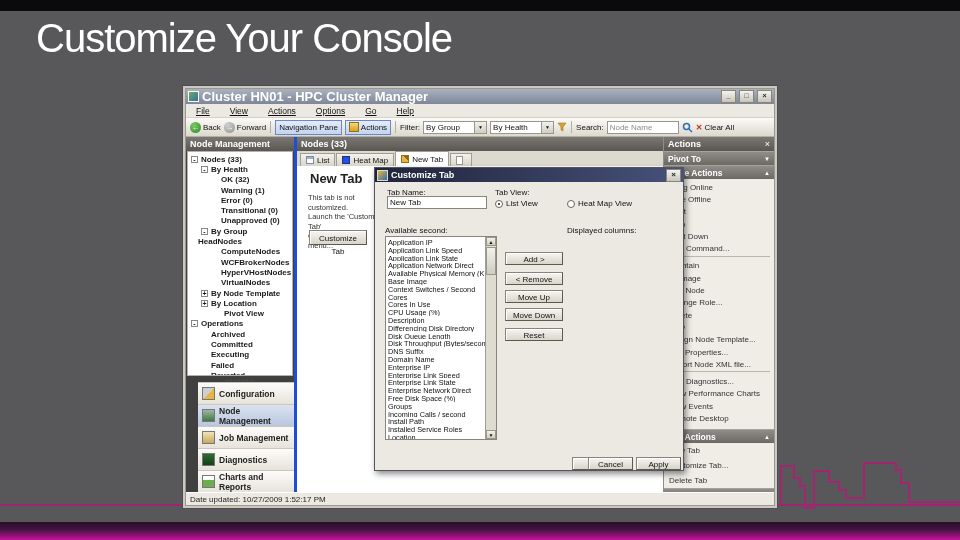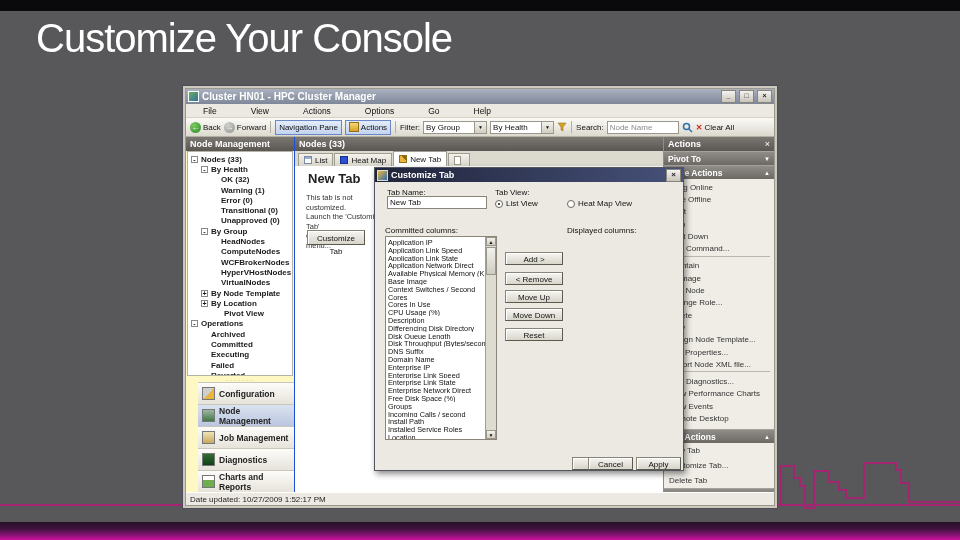--- a/index.html
+++ b/index.html
@@ -11,46 +11,46 @@
   .skyline{position:absolute;left:770px;top:455px;}
   .bottombar{position:absolute;left:0;bottom:0;width:960px;height:18px;
     background:linear-gradient(180deg,#241126 0%,#431341 40%,#8c1277 75%,#d110a2 100%);}
 
   
   .window{position:absolute;left:182px;top:85px;width:596px;height:424px;background:#cdc9bf;
           border:1px solid #4c4c58;padding:2px;box-sizing:border-box;font-size:9px;color:#111;}
   .win-inner{display:flex;flex-direction:column;height:100%;border:1px solid #9a978c;background:#ece9e2;box-sizing:border-box;}
   .titlebar{height:15px;flex:none;background:linear-gradient(180deg,#aab1c0,#7e8799);display:flex;align-items:center;gap:3px;padding:0 2px;color:#fff;font-weight:bold;}
   .app-icon{width:9px;height:9px;background:linear-gradient(135deg,#6fae4e,#2d6fb0);border:1px solid #fff;flex:none;}
-  .titlebar .t{flex:1;white-space:nowrap;overflow:hidden;font-size:10px;}
+  .titlebar .t{flex:1;white-space:nowrap;overflow:hidden;font-size:13px;}
   .win-btn{width:13px;height:11px;flex:none;background:linear-gradient(#f4f3ef,#c9c5bb);border:1px solid #8a8578;
            font-size:7px;line-height:9px;text-align:center;color:#222;}
   .menubar{height:13px;flex:none;display:flex;align-items:center;background:#ece9e2;border-bottom:1px solid #d4d1c7;font-size:8.5px;}
-  .menubar span{padding:0 17px;}
+  .menubar span{padding:0 10px;text-decoration:underline;}
   .toolbar{height:18px;flex:none;display:flex;align-items:center;gap:3px;padding:0 4px;font-size:8px;
            background:linear-gradient(#fbfaf7,#dcd9ce);border-bottom:1px solid #b3afa3;}
   .tbtn{display:flex;align-items:center;gap:2px;}
   .circ{width:11px;height:11px;border-radius:50%;color:#fff;font-size:8px;line-height:11px;text-align:center;flex:none;}
   .circ.green{background:radial-gradient(circle at 35% 30%,#7cc95e,#2e8b2e);}
   .circ.gray{background:radial-gradient(circle at 35% 30%,#cfcfcf,#8f968f);}
   .toggled{display:flex;align-items:center;gap:2px;background:linear-gradient(#e3ecfa,#c4d4ef);border:1px solid #6a88c7;padding:0 3px;height:13px;}
   .mini-ic{width:8px;height:8px;background:linear-gradient(#f8d774,#d9a225);border:1px solid #927017;flex:none;}
   .vsep{width:1px;height:12px;background:#b3afa3;margin:0 1px;}
   .combo{width:64px;height:13px;background:#fff;border:1px solid #9a978c;display:flex;align-items:center;box-sizing:border-box;}
   .combo .cv{flex:1;padding-left:2px;white-space:nowrap;overflow:hidden;}
   .combo .arr{width:11px;height:100%;background:linear-gradient(#f2f1ec,#d2cec2);border-left:1px solid #9a978c;font-size:5px;text-align:center;line-height:11px;flex:none;}
   .srch{width:72px;height:13px;border:1px solid #9a978c;background:#fff;color:#8c8c8c;font-size:8px;padding:0 2px;box-sizing:border-box;font-family:"Liberation Sans",sans-serif;}
   .redx{color:#c03028;font-weight:bold;}
 
   .main{flex:1;display:flex;min-height:0;}
   .panel-hdr{height:14px;flex:none;background:linear-gradient(#7b7874,#5a5753);color:#fff;font-size:9px;font-weight:bold;
              display:flex;align-items:center;padding:0 4px;}
 
   
-  .left{width:108px;flex:none;display:flex;flex-direction:column;border-right:1px solid #1d4ed8;background:#fef9c3;}
+  .left{width:108px;flex:none;display:flex;flex-direction:column;border-right:3px solid #1d4ed8;background:#404040;}
   .tree{flex:1;background:#fff;border:1px solid #b5b2a7;margin:0 1px;overflow:hidden;padding-top:2px;}
   .tree-row{height:10.3px;display:flex;align-items:center;font-size:8px;white-space:nowrap;color:#1a1a1a;}
   .tree-row.b{font-weight:bold;}
   .exp{width:7px;height:7px;flex:none;border:1px solid #888;background:#fff;font-size:7px;line-height:5px;text-align:center;margin-right:3px;box-sizing:border-box;}
   .exp:empty{border-color:transparent;background:transparent;}
   .splitter{height:6px;flex:none;display:flex;align-items:center;justify-content:center;color:#8a8a8a;font-size:6px;letter-spacing:1px;}
   .nav-item{height:21px;flex:none;display:flex;align-items:center;gap:4px;padding:0 4px;border-top:1px solid #c9c6bb;
             background:linear-gradient(#fdfcfa,#e6e3da);font-size:8.5px;font-weight:bold;color:#222;margin-left:12px;}
   .nav-item.sel{background:linear-gradient(#dbe3f1,#b9c6de);}
   .nicon{width:13px;height:13px;flex:none;border:1px solid #777;box-sizing:border-box;}
@@ -227,21 +227,21 @@
           <div class="tree-row b" style="padding-left: 23px;">
             <span class="exp"></span>
             <span>Unapproved (0)</span>
           </div>
 
           <div class="tree-row b" style="padding-left: 13px;">
             <span class="exp">-</span>
             <span>By Group</span>
           </div>
 
-          <div class="tree-row b" style="padding-left: 23px;">
+          <div class="tree-row b" style="">
             <span class="exp"></span>
             <span>HeadNodes</span>
           </div>
 
           <div class="tree-row b" style="padding-left: 23px;">
             <span class="exp"></span>
             <span>ComputeNodes</span>
           </div>
 
           <div class="tree-row b" style="padding-left: 23px;">
@@ -490,21 +490,21 @@
      <div class="abs" style="left:120px;top:6px;">Tab View:</div>
      <div class="abs radio-row" style="left:120px;top:17px;">
        <span class="radio sel"></span>
        <span>List View</span>
      </div>
      <div class="abs radio-row" style="left:192px;top:17px;">
        <span class="radio"></span>
        <span>Heat Map View</span>
      </div>
 
-     <div class="abs" style="left:10px;top:44px;">Committed columns:</div>
+     <div class="abs" style="left:10px;top:44px;">Available second:</div>
      <div class="abs listbox" style="left:10px;top:54px;width:112px;height:204px;">
        <div class="lb-items">
 
        <div class="lb-item">Application IP</div>
             <div class="lb-item">Application Link Speed</div>
             <div class="lb-item">Application Link State</div>
             <div class="lb-item">Application Network Direct</div>
             <div class="lb-item">Available Physical Memory (KBytes)</div>
             <div class="lb-item">Base Image</div>
             <div class="lb-item">Context Switches / Second</div>

